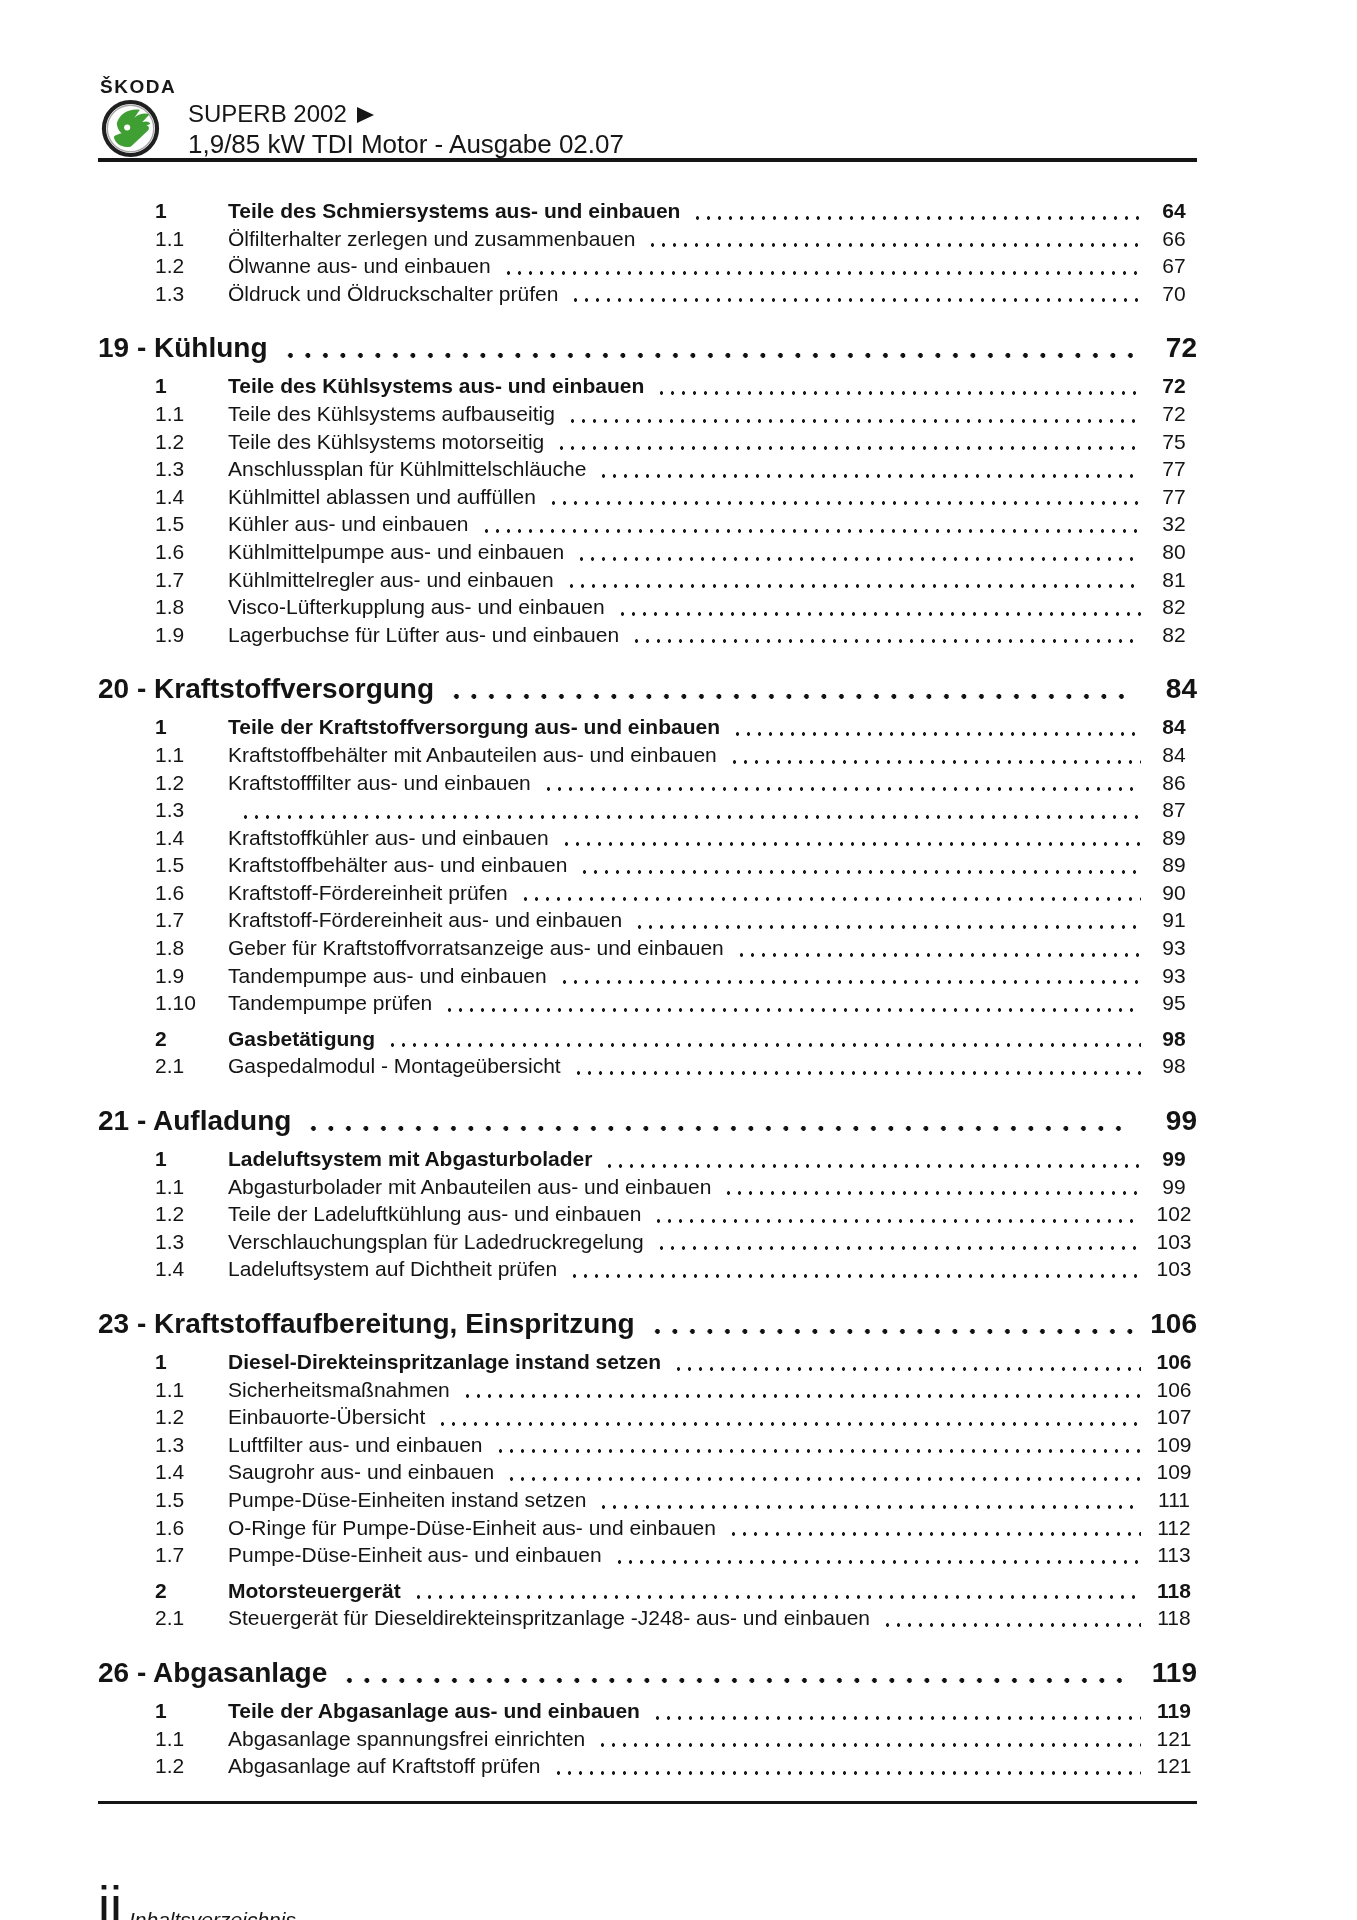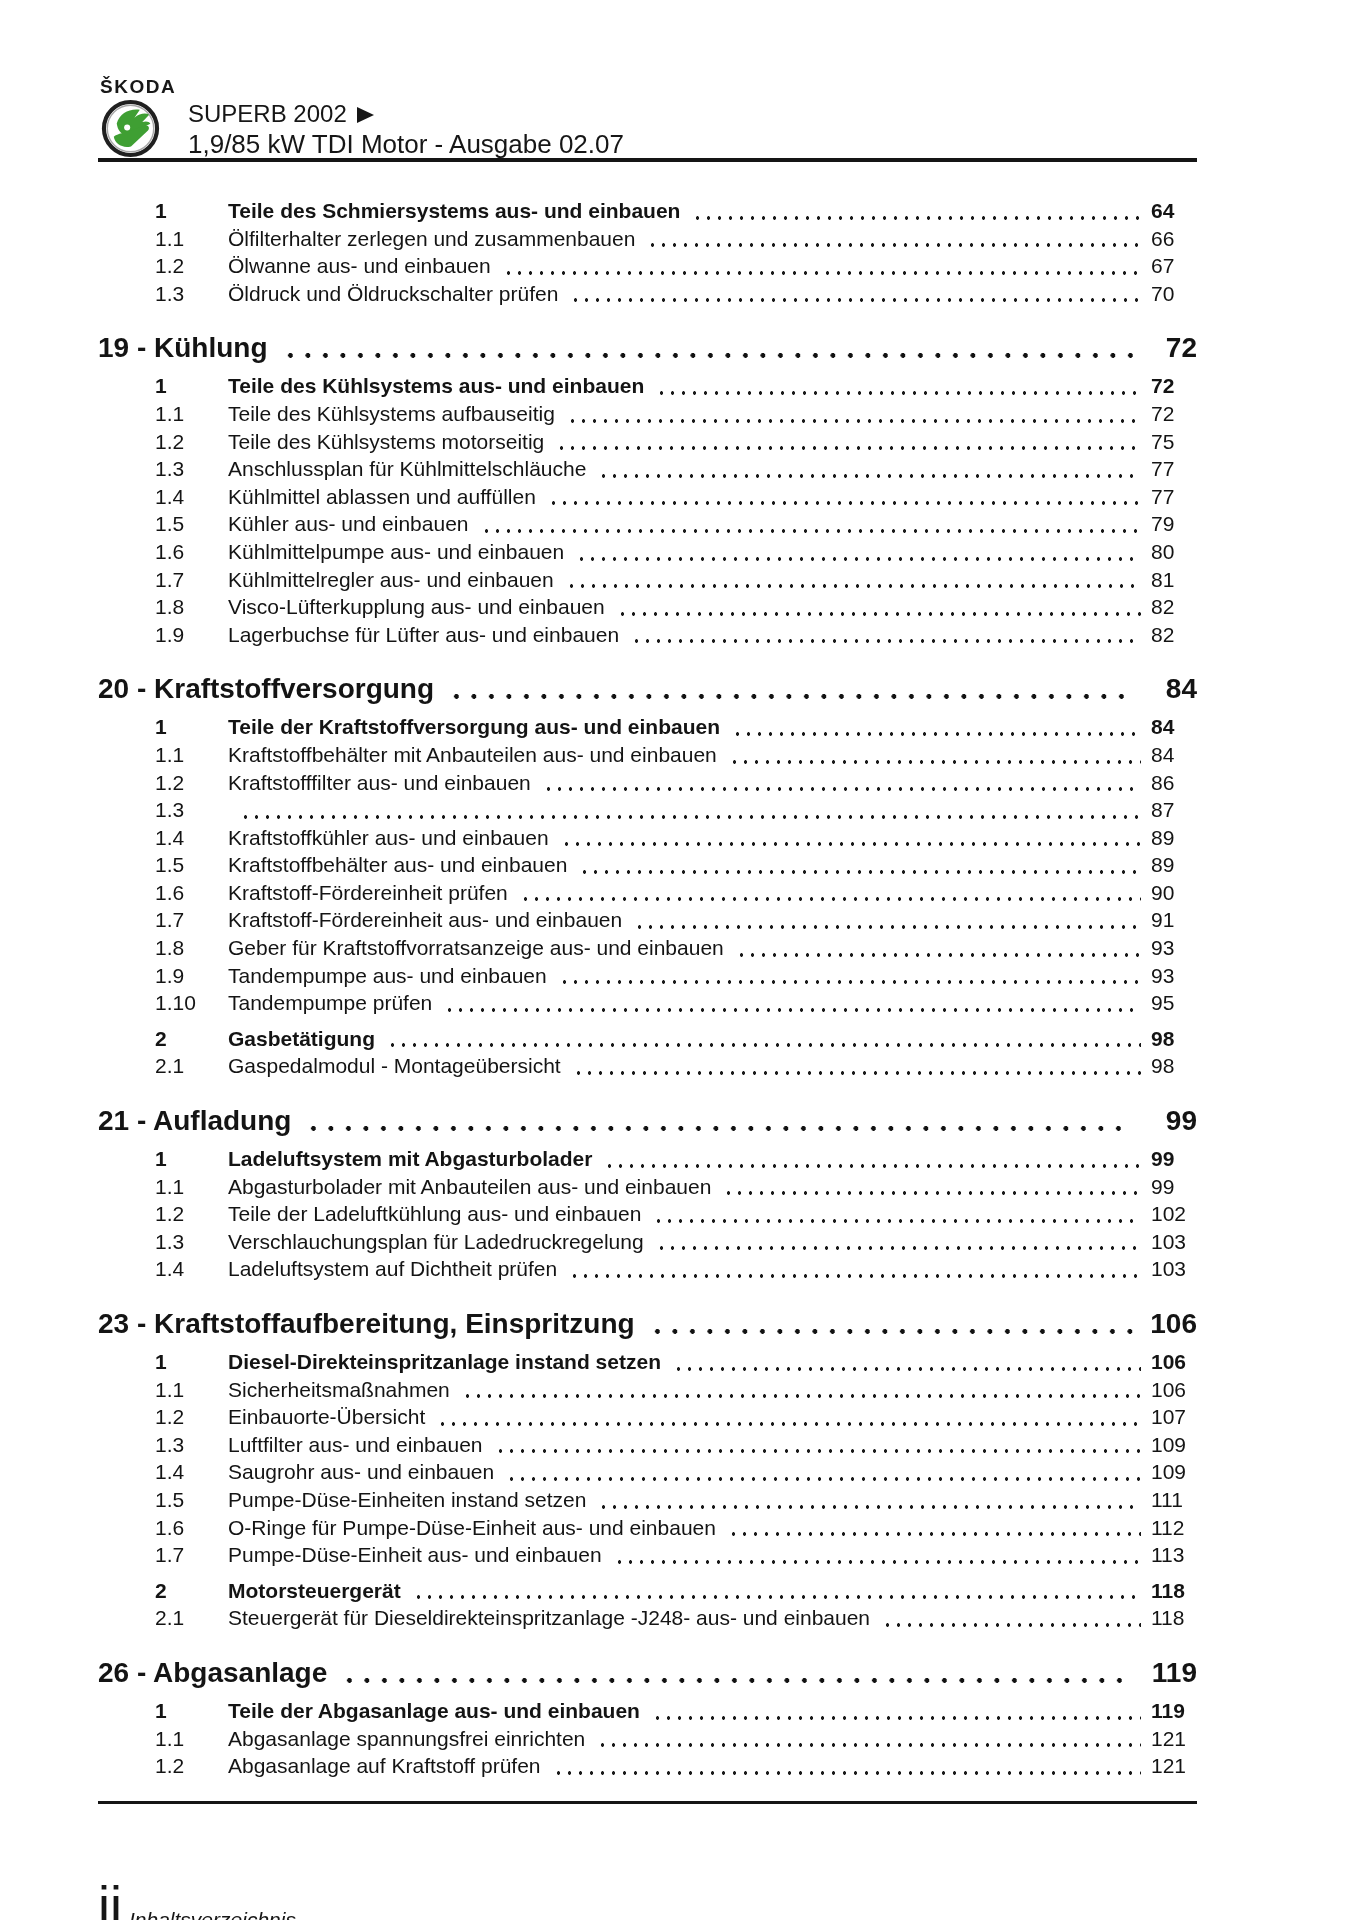--- a/index.html
+++ b/index.html
@@ -42,21 +42,21 @@
 
   .entry-row {
     display: flex; align-items: flex-end;
     font-size: 21px; line-height: 27.6px; white-space: nowrap;
     padding-left: 57px;
   }
   .entry-row.main { font-weight: 700; }
   .entry-row.spaced { margin-top: 8px; }
   .entry-num { flex: none; width: 73px; }
   .entry-title { flex: none; }
-  .entry-page { flex: none; min-width: 46px; text-align: left; }
+  .entry-page { flex: none; min-width: 46px; text-align: center; }
 
   .leader {
     flex: 1 1 auto;
     height: 4px;
     margin: 0 10px 5px 12px;
     background-image: radial-gradient(circle at 5.5px 2px, #1a1a1a 1.55px, transparent 1.95px);
     background-size: 11px 4px;
     background-repeat: repeat-x;
     background-position: left bottom;
   }
@@ -160,21 +160,21 @@
         <div class="entry-row">
           <span class="entry-num">1.4</span>
           <span class="entry-title">Kühlmittel ablassen und auffüllen</span>
           <div class="leader"></div>
           <span class="entry-page">77</span>
         </div>
         <div class="entry-row">
           <span class="entry-num">1.5</span>
           <span class="entry-title">Kühler aus- und einbauen</span>
           <div class="leader"></div>
-          <span class="entry-page">79</span>
+          <span class="entry-page">32</span>
         </div>
         <div class="entry-row">
           <span class="entry-num">1.6</span>
           <span class="entry-title">Kühlmittelpumpe aus- und einbauen</span>
           <div class="leader"></div>
           <span class="entry-page">80</span>
         </div>
         <div class="entry-row">
           <span class="entry-num">1.7</span>
           <span class="entry-title">Kühlmittelregler aus- und einbauen</span>

